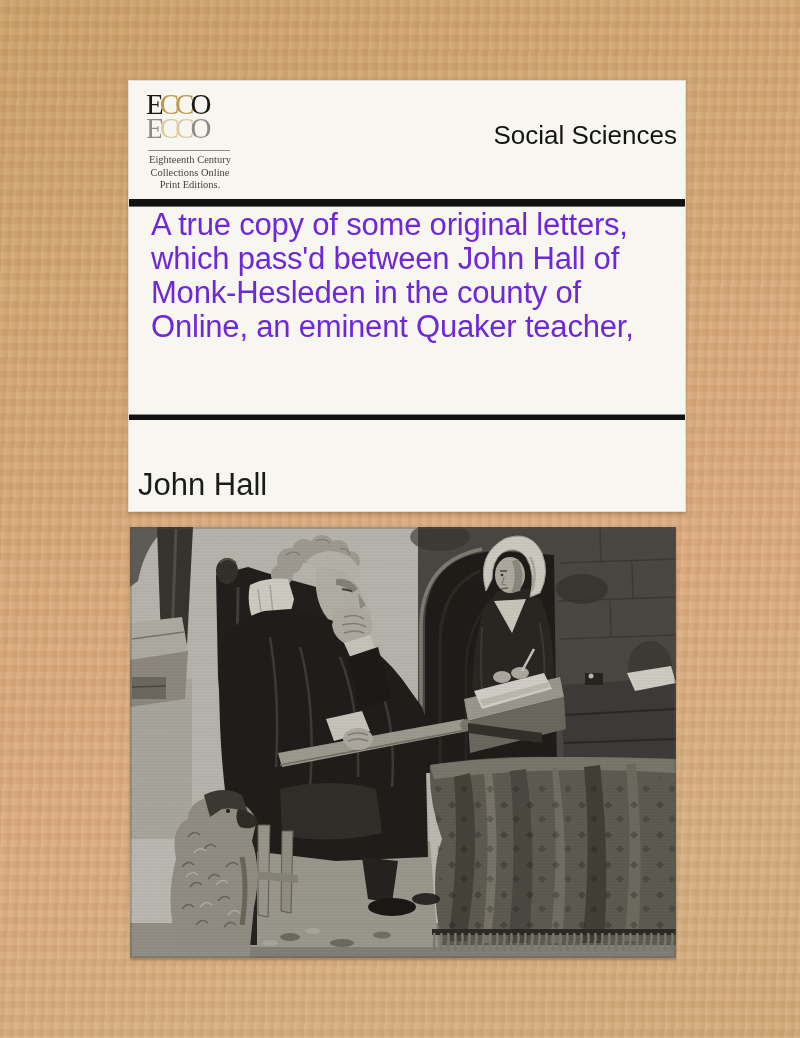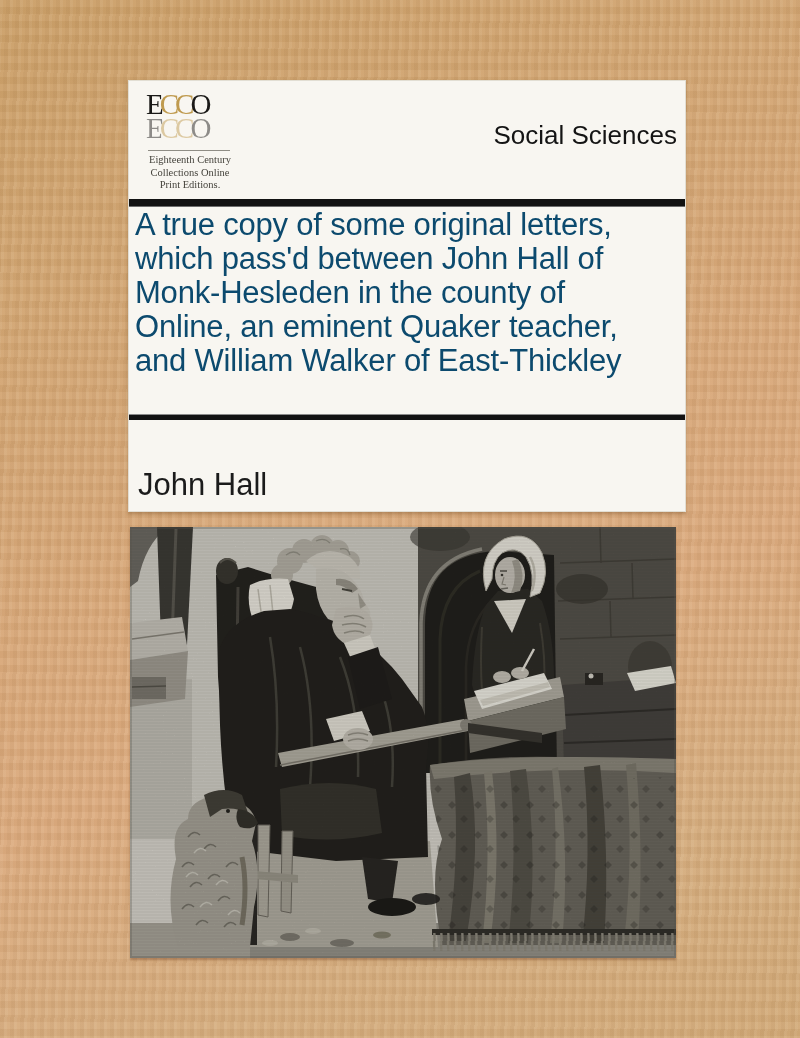--- a/index.html
+++ b/index.html
@@ -32,21 +32,21 @@
   .logo-word.reflection{transform:scaleY(-1);opacity:0.48;margin-top:-3px;filter:blur(0.4px);}
   .logo-divider{width:82px;height:1px;background:#8f8d85;margin:7px 0 3px 2px;}
   .logo-tagline{font-family:"Liberation Serif","DejaVu Serif",serif;font-size:10.5px;line-height:12.5px;color:#45433c;width:88px;text-align:center;}
   
   .category{position:absolute;top:39px;right:8px;font-size:26px;color:#141414;text-align:center;}
   
   .rule{position:absolute;left:0;right:0;background:#121212;}
   .rule-top{top:118px;height:7px;border-bottom:1px solid #6d6d6d;}
   .rule-mid{top:333px;height:5px;border-top:1px solid #8a8a8a;}
   
-  .title{position:absolute;left:6px;top:127px;font-size:31px;line-height:34px;color:#0c4a6e;letter-spacing:-0.2px;}
+  .title{position:absolute;left:22px;top:127px;font-size:31px;line-height:34px;color:#6d28d9;letter-spacing:-0.2px;}
   .title div{white-space:nowrap;}
   .author{position:absolute;left:9px;top:386px;font-size:31px;color:#1b1b1b;}
   
   .engraving{
     position:absolute;left:130px;top:527px;width:546px;height:431px;
     box-shadow:0 2px 2px rgba(96,46,18,0.35);
     background:#dbd8d0;
   }
   .engraving svg{display:block;}
 </style>
@@ -74,21 +74,20 @@
 
     <div class="category">Social Sciences</div>
 
     <div class="rule rule-top"></div>
 
     <div class="title">
       <div>A true copy of some original letters,</div>
       <div>which pass'd between John Hall of</div>
       <div>Monk-Hesleden in the county of</div>
       <div>Online, an eminent Quaker teacher,</div>
-      <div>and William Walker of East-Thickley</div>
     </div>
 
     <div class="rule rule-mid"></div>
 
     <div class="author">John Hall</div>
   </div>
 </div>
 
 <div class="engraving" role="img" aria-label="Engraved scene of a Quaker teacher seated in a high-backed chair in thought, a writer at a paper-covered desk, and a shaggy dog, in a stone-walled study">
 <svg width="546" height="431" viewBox="0 0 546 431" xmlns="http://www.w3.org/2000/svg">

